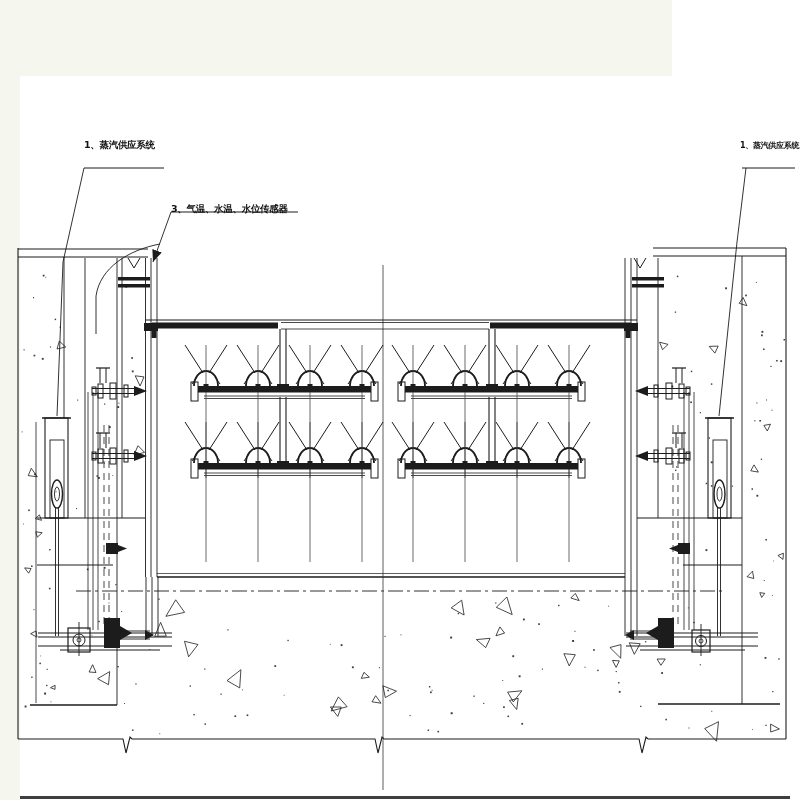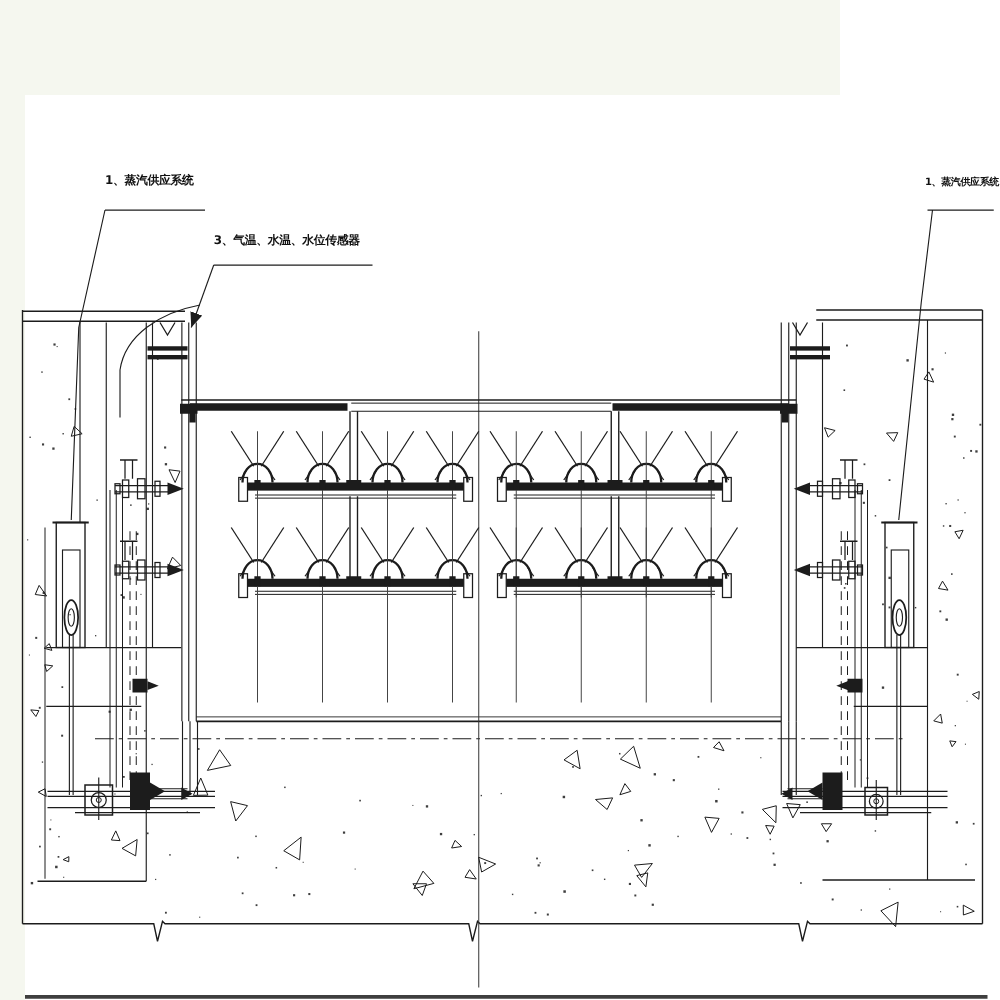--- a/index.html
+++ b/index.html
@@ -562,15 +562,15 @@
         <rect x="676.0419219247997" y="466.39139433111995" width="1.2512970928102731" height="1.2512970928102731" fill="#1c1c1c" opacity="0.85"></rect>
         <rect x="676.8206294346601" y="275.6518189487979" width="1.487985401134938" height="1.487985401134938" fill="#1c1c1c" opacity="0.85"></rect>
         <rect x="671.4598144255579" y="385.59147476870567" width="1.8289386977441608" height="1.8289386977441608" fill="#1c1c1c" opacity="0.85"></rect>
         <rect x="705.6707042334601" y="482.74692206364125" width="1.4272868585772813" height="1.4272868585772813" fill="#1c1c1c" opacity="0.85"></rect>
         <rect x="710.904319088906" y="383.36473910789937" width="1.4310398177243768" height="1.4310398177243768" fill="#1c1c1c" opacity="0.85"></rect>
         <rect x="725.1312090512365" y="287.355058693327" width="1.8809509008191525" height="1.8809509008191525" fill="#1c1c1c" opacity="0.85"></rect>
       </g>
 </svg>
 
 <div class="lbl" style="left:84px;top:140px">1、蒸汽供应系统</div>
-<div class="lbl" style="left:171px;top:188px">3、气温、水温、水位传感器</div>
+<div class="lbl" style="left:171px;top:204px">3、气温、水温、水位传感器</div>
 <div class="lbl lbl-sm" style="left:740px;top:142px">1、蒸汽供应系统</div>
 </div>
 
 </body></html>

